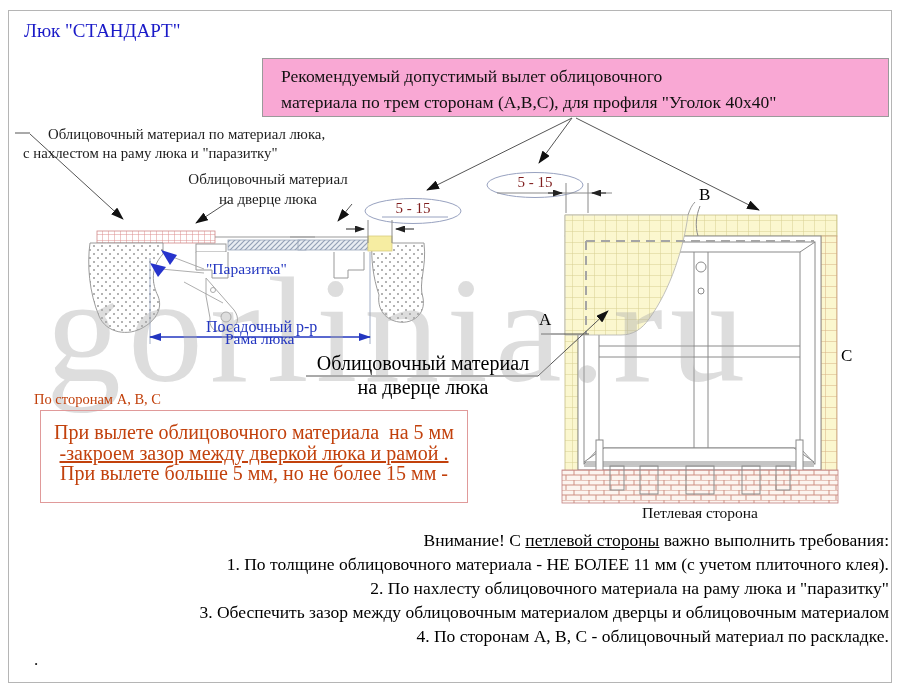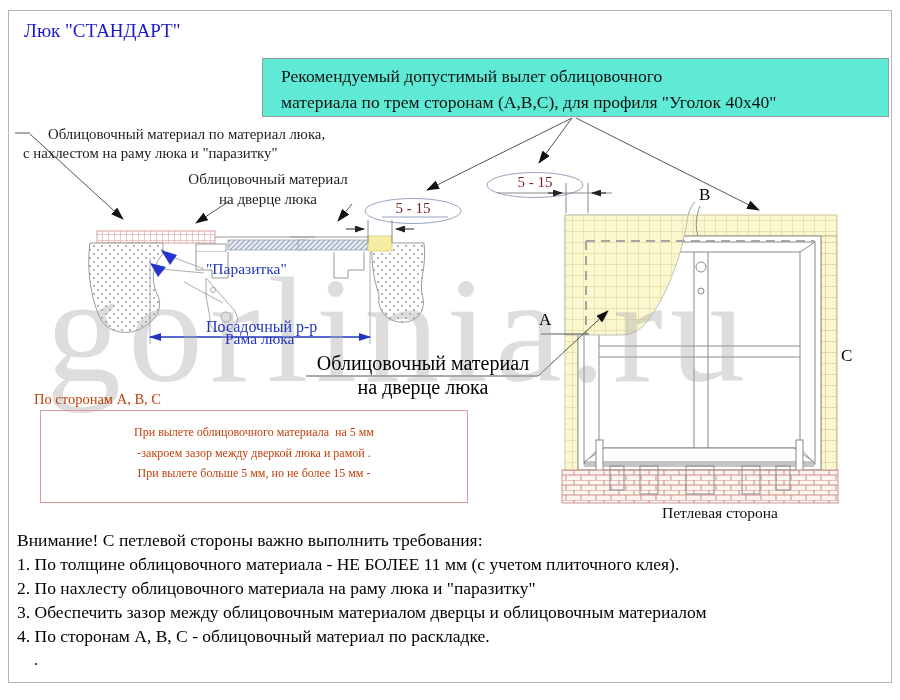--- a/index.html
+++ b/index.html
@@ -6,47 +6,47 @@
   body{width:900px;height:700px;position:relative;overflow:hidden;
        font-family:"Liberation Serif","DejaVu Serif",serif;color:#111;}
   .abs{position:absolute;}
   #page-border{left:8px;top:10px;width:882px;height:671px;border:1px solid #b5b5b5;}
   #drawing{left:0;top:0;z-index:0;}
   #watermark{left:46px;top:250px;width:860px;font-size:150px;line-height:160px;
              color:#ababab;opacity:.40;letter-spacing:7px;z-index:1;pointer-events:none;
              font-family:"Liberation Serif",serif;}
   .txt{z-index:2;}
   #title{left:24px;top:20px;font-size:19px;color:#1a1ac8;}
-  #recbox{left:262px;top:58px;width:627px;height:59px;border:1px solid #9a9a9a;background:#5eead4;
+  #recbox{left:262px;top:58px;width:627px;height:59px;border:1px solid #9a9a9a;background:#f9a8d4;
           font-size:17.5px;line-height:26px;padding:4px 0 0 18px;box-sizing:border-box;z-index:2;}
   #callout-perimeter{left:23px;top:125px;font-size:14.8px;line-height:19px;color:#1d1d1d;}
   #callout-perimeter .l1{padding-left:25px;}
   #callout-door-small{left:180px;top:170px;width:176px;text-align:center;
                       font-size:15px;line-height:19.5px;color:#1d1d1d;}
   .blue{color:#2336c0;}
   #lbl-parazitka{left:206px;top:260px;font-size:15.5px;}
   #lbl-rama{left:225px;top:295px;font-size:15.5px;margin-top:35px;}
   #lbl-posad{left:206px;top:318px;font-size:16px;}
   .dim-txt{width:64px;text-align:center;font-size:15px;color:#7f1d1d;}
   #dim1{left:381px;top:200px;}
   #dim2{left:503px;top:174px;}
   #callout-door-large{left:306px;top:352px;width:234px;text-align:center;
                       font-size:20px;line-height:23.5px;color:#000;}
   .side-lbl{font-size:17px;color:#000;}
   #side-a{left:539px;top:310px;}
   #side-b{left:699px;top:185px;}
   #side-c{left:841px;top:346px;}
-  #lbl-hinge-side{left:620px;top:504px;width:200px;text-align:center;font-size:15.5px;}
+  #lbl-hinge-side{left:600px;top:504px;width:200px;text-align:center;font-size:15.5px;}
   .red{color:#c2410c;}
   #red-heading{left:34px;top:391px;font-size:14.5px;}
   #red-box{left:40px;top:410px;width:428px;height:93px;border:1px solid #e09a9a;
-           text-align:center;font-size:12px;line-height:20.5px;padding-top:11px;
+           text-align:center;font-size:20px;line-height:20.5px;padding-top:11px;
            box-sizing:border-box;z-index:2;}
-  .u{}
-  #attention{left:17px;top:528px;width:872px;font-size:17.5px;line-height:24px;color:#000;}
+  .u{text-decoration:underline;}
+  #attention{left:17px;top:528px;width:872px;font-size:17.5px;line-height:24px;color:#000;text-align:right;}
   #attention .indent{padding-left:7px;}
   #trailing-dot{left:34px;top:650px;font-size:17px;}
 </style>
 </head>
 <body>
 
 <div id="page-border" class="abs"></div>
 
 <svg id="drawing" class="abs" width="900" height="700" viewBox="0 0 900 700">
   <defs>

